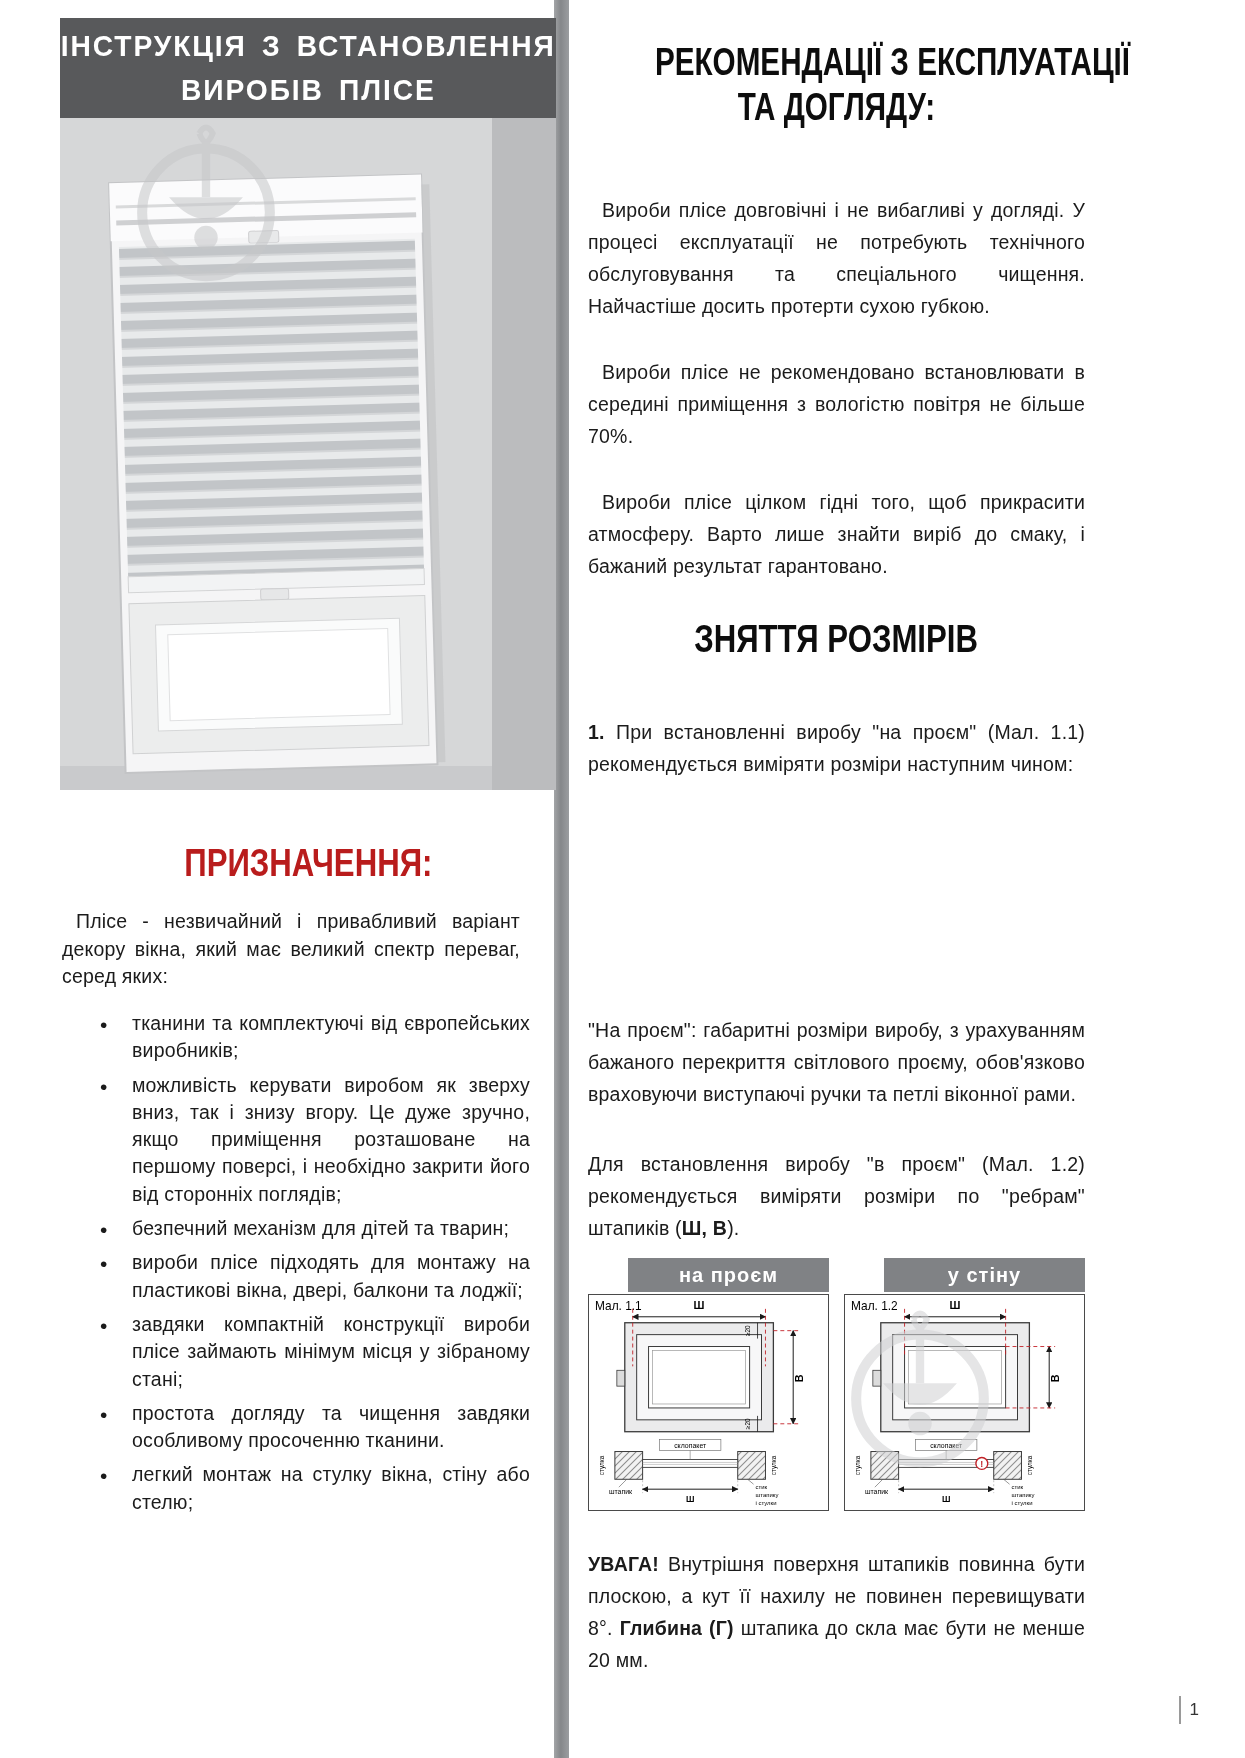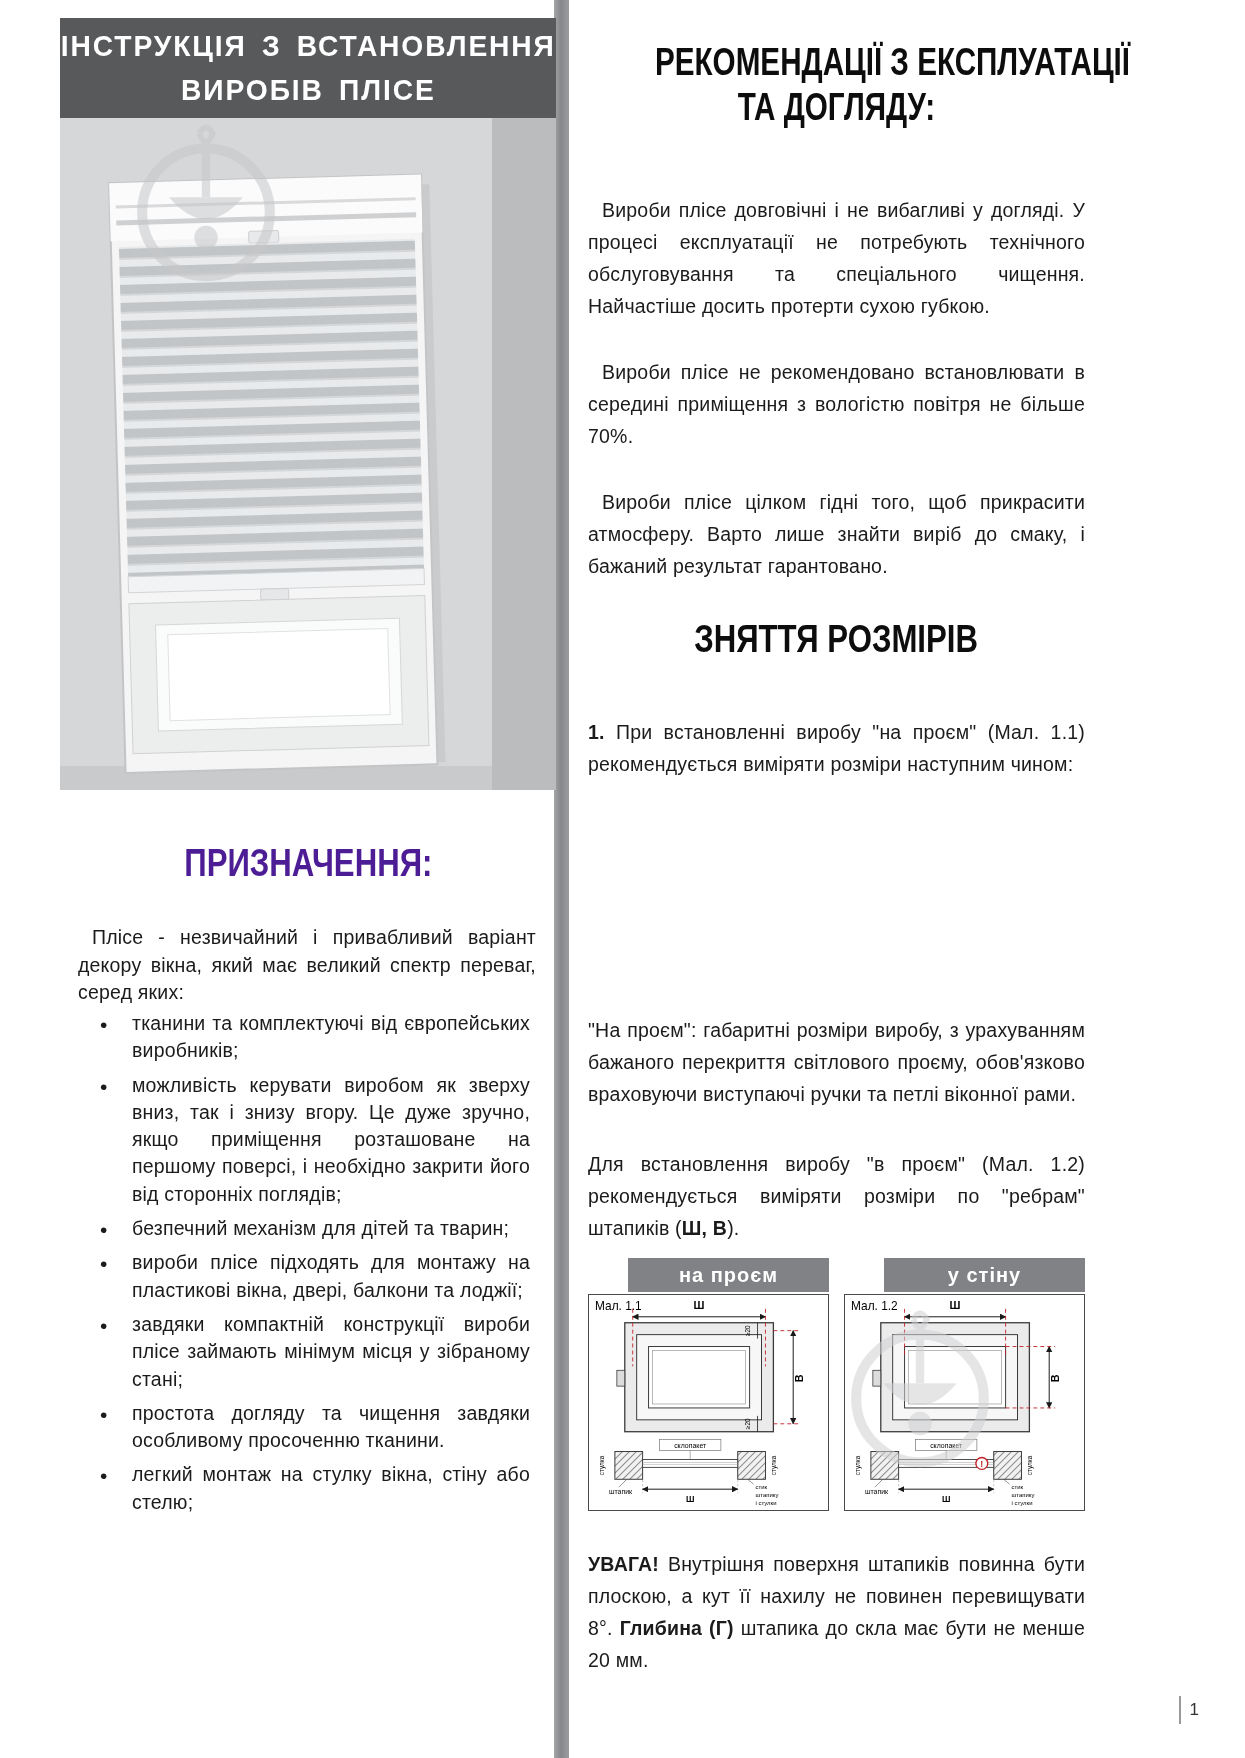--- a/index.html
+++ b/index.html
@@ -11,23 +11,23 @@
     background:linear-gradient(90deg,#a3a5a7,#85878a 45%,#9b9da0);}
   
   .left-col{position:absolute;left:60px;top:0;width:496px;height:1758px;}
   .header-box{position:absolute;left:0;top:18px;width:496px;height:100px;
     background:#58595b;color:#ffffff;display:flex;flex-direction:column;
     align-items:center;justify-content:center;gap:8px;}
   .header-line{display:block;font-weight:bold;font-size:30px;line-height:1.2;
     letter-spacing:2px;word-spacing:6px;white-space:nowrap;transform:scaleX(0.94);}
   .photo{position:absolute;left:0;top:118px;width:496px;height:672px;background:#d6d7d8;}
   .purpose-title{position:absolute;left:0;top:842px;width:496px;margin:0;
-    text-align:center;font-size:38px;font-weight:bold;color:#4c1d95;}
+    text-align:center;font-size:38px;font-weight:bold;color:#b91c1c;}
   .condensed{display:inline-block;transform:scaleX(0.82);transform-origin:center;white-space:nowrap;}
-  .intro{position:absolute;left:2px;top:908px;width:458px;margin:16px;
+  .intro{position:absolute;left:2px;top:908px;width:458px;margin:0;
     font-size:19.5px;line-height:1.42;text-align:justify;text-indent:14px;letter-spacing:0.2px;}
   .bullets{position:absolute;left:0;top:1002px;width:462px;margin:8px;padding:0;list-style:none;}
   .bullets li{position:relative;padding-left:64px;margin-bottom:7px;
     font-size:19.5px;line-height:1.4;text-align:justify;letter-spacing:0.2px;}
   .bullets li::before{content:"•";position:absolute;left:32px;top:0;font-size:21px;}
   
   .right-col{position:absolute;left:588px;top:0;width:497px;height:1758px;}
   .care-title{position:absolute;left:0;top:40px;width:497px;margin:0;text-align:center;
     font-size:38px;font-weight:bold;line-height:1.18;color:#0d0d0d;}
   .care-title .condensed{transform:scaleX(0.78);}

